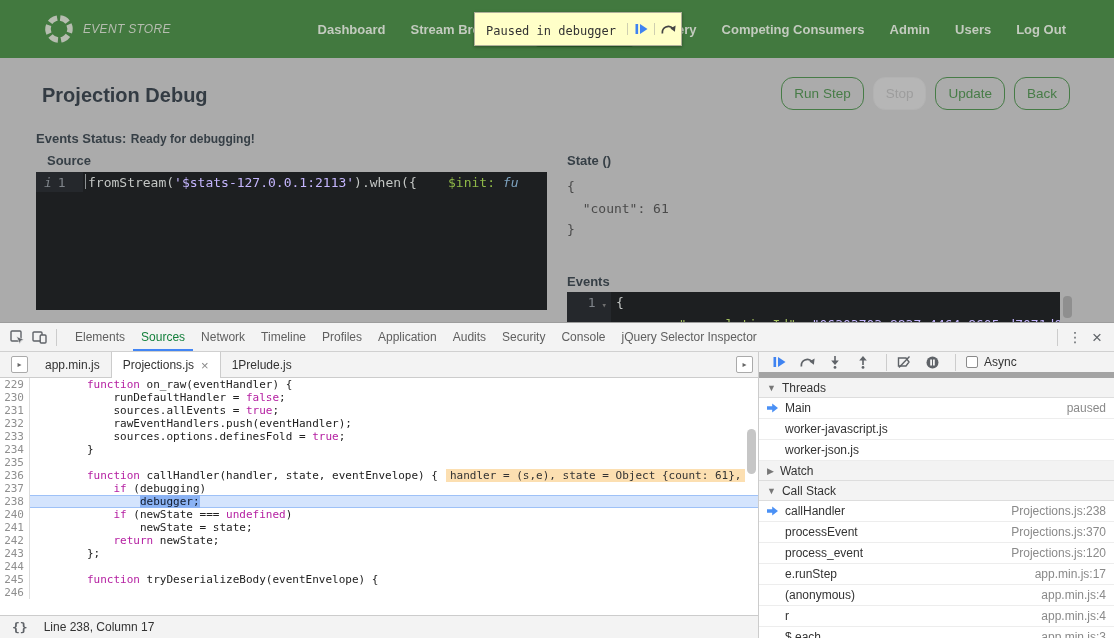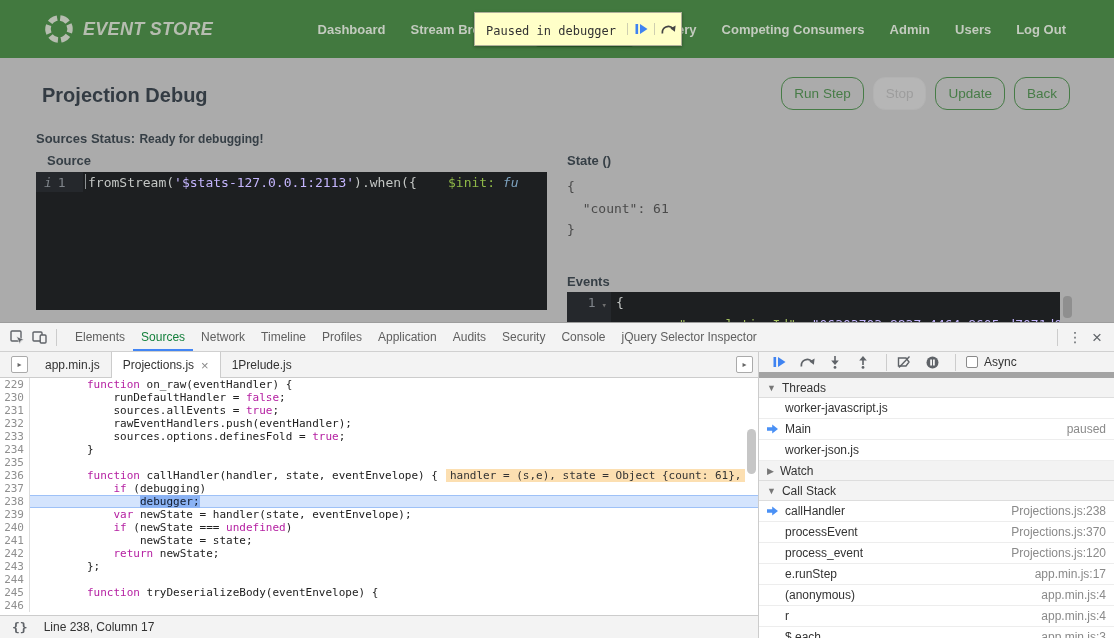--- a/index.html
+++ b/index.html
@@ -7,21 +7,21 @@
     --paused-bg:#ffffc8; --ann-bg:#fcdfb1; --exec-bg:#d4e4fd; --sel-bg:#8bb3f4;
     --btn-green:#477c47; --page-bg:#ababab;
   }
   *{margin:0;padding:0;box-sizing:border-box}
   body{font-family:"Liberation Sans",sans-serif;background:#888}
   .screen{position:relative;width:1114px;height:638px;background:var(--page-bg);overflow:hidden}
 
   
   .navbar{position:absolute;top:0;left:0;right:0;height:58px;background:var(--brand-green);display:flex;align-items:center;padding:0 48px 0 44px}
   .logo{display:flex;align-items:center;gap:9px}
-  .logo-text{color:#b6bdb0;font-style:italic;font-weight:bold;font-size:18px;letter-spacing:.3px}
+  .logo-text{color:#b6bdb0;font-style:italic;font-weight:normal;font-size:12px;letter-spacing:.3px}
   .nav-items{margin-left:auto;display:flex;align-items:center;gap:25px;list-style:none}
   .nav-item{color:#c3cbbf;font-size:13px;font-weight:bold;cursor:pointer;white-space:nowrap}
   .nav-item.active{background:var(--nav-active);color:#dde3d9;padding:10px 14px;border-radius:4px}
 
   
   .paused-banner{position:absolute;top:12px;left:474px;height:34px;z-index:6;display:flex;align-items:center;background:var(--paused-bg);border:1px solid #b0b09a;box-shadow:0 1px 3px rgba(0,0,0,.35)}
   .pb-text{padding:4px 11px 0 11px;font-family:"DejaVu Sans Mono",monospace;font-size:12px;color:#333;white-space:nowrap}
   .pb-btn{width:27px;display:flex;align-items:center;justify-content:center;border-left:1px solid #cfcfb0;cursor:pointer}
   .pb-btn .blue{color:#3f83f1}.pb-btn .dark{color:#454545}
 
@@ -151,21 +151,21 @@
   <section class="page">
     <h1 class="page-title">Projection Debug</h1>
     <div class="actions" id="actions">
         <button class="btn">Run Step</button>
         <button class="btn disabled">Stop</button>
         <button class="btn">Update</button>
         <button class="btn">Back</button>
       </div>
 
     <div class="status-line">
-      <span class="status-label">Sources Status:</span>
+      <span class="status-label">Events Status:</span>
       <span class="status-value">Ready for debugging!</span>
     </div>
 
     <div class="sec-label" style="left:47px;top:95px">Source</div>
     <div class="dark-editor" id="source-editor">
       <div class="row">
         <div class="dk-gutter">
           <span style="font-style:italic">i</span>
           <span>1</span>
         </div>
@@ -259,21 +259,20 @@
             <div class="code-row"><div class="gutter-cell">229</div><div class="line-content"><span>        </span><span class="tok-k">function</span><span> on_raw(eventHandler) {</span></div></div>
             <div class="code-row"><div class="gutter-cell">230</div><div class="line-content"><span>            runDefaultHandler = </span><span class="tok-k">false</span><span>;</span></div></div>
             <div class="code-row"><div class="gutter-cell">231</div><div class="line-content"><span>            sources.allEvents = </span><span class="tok-k">true</span><span>;</span></div></div>
             <div class="code-row"><div class="gutter-cell">232</div><div class="line-content"><span>            rawEventHandlers.push(eventHandler);</span></div></div>
             <div class="code-row"><div class="gutter-cell">233</div><div class="line-content"><span>            sources.options.definesFold = </span><span class="tok-k">true</span><span>;</span></div></div>
             <div class="code-row"><div class="gutter-cell">234</div><div class="line-content"><span>        }</span></div></div>
             <div class="code-row"><div class="gutter-cell">235</div><div class="line-content"></div></div>
             <div class="code-row"><div class="gutter-cell">236</div><div class="line-content"><span>        </span><span class="tok-k">function</span><span> callHandler(handler, state, eventEnvelope) {</span><span class="annotation">handler = (s,e), state = Object {count: 61},</span></div></div>
             <div class="code-row"><div class="gutter-cell">237</div><div class="line-content"><span>            </span><span class="tok-k">if</span><span> (debugging)</span></div></div>
             <div class="code-row exec"><div class="gutter-cell">238</div><div class="line-content"><span>                </span><span class="tok-sel">debugger;</span></div></div>
-            <div class="code-row"><div class="gutter-cell">239</div><div class="line-content"><span>            </span><span class="tok-k">var</span><span> newState = handler(state, eventEnvelope);</span></div></div>
             <div class="code-row"><div class="gutter-cell">240</div><div class="line-content"><span>            </span><span class="tok-k">if</span><span> (newState === </span><span class="tok-k">undefined</span><span>)</span></div></div>
             <div class="code-row"><div class="gutter-cell">241</div><div class="line-content"><span>                newState = state;</span></div></div>
             <div class="code-row"><div class="gutter-cell">242</div><div class="line-content"><span>            </span><span class="tok-k">return</span><span> newState;</span></div></div>
             <div class="code-row"><div class="gutter-cell">243</div><div class="line-content"><span>        };</span></div></div>
             <div class="code-row"><div class="gutter-cell">244</div><div class="line-content"></div></div>
             <div class="code-row"><div class="gutter-cell">245</div><div class="line-content"><span>        </span><span class="tok-k">function</span><span> tryDeserializeBody(eventEnvelope) {</span></div></div>
             <div class="code-row"><div class="gutter-cell">246</div><div class="line-content"></div></div>
           </div>
         <div class="vscroll"></div>
         <div class="hscroll"></div>
@@ -330,34 +329,34 @@
               <span class="cb"></span>
               <span class="async-label">Async</span>
             </span>
           </div>
         <div class="sec-head">
           <span class="tri">▼</span>
           <span>Threads</span>
         </div>
         <div id="thread-rows">
             <div class="srow">
-              <span class="spacer"></span>
-              <span>worker-javascript.js</span>
-            </div>
-            <div class="srow">
               <span class="exec-arrow">
                 <svg width="11" height="10" viewBox="0 0 11 10">
                   <path d="M0 3.2h5.2V.6L11 5 5.2 9.4V6.8H0z" fill="#4a90f5"></path>
                 </svg>
               </span>
               <span>Main</span>
               <span class="badge">paused</span>
             </div>
             <div class="srow">
               <span class="spacer"></span>
+              <span>worker-javascript.js</span>
+            </div>
+            <div class="srow">
+              <span class="spacer"></span>
               <span>worker-json.js</span>
             </div>
           </div>
         <div class="sec-head">
           <span class="tri">▶</span>
           <span>Watch</span>
         </div>
         <div class="sec-head">
           <span class="tri">▼</span>
           <span>Call Stack</span>

